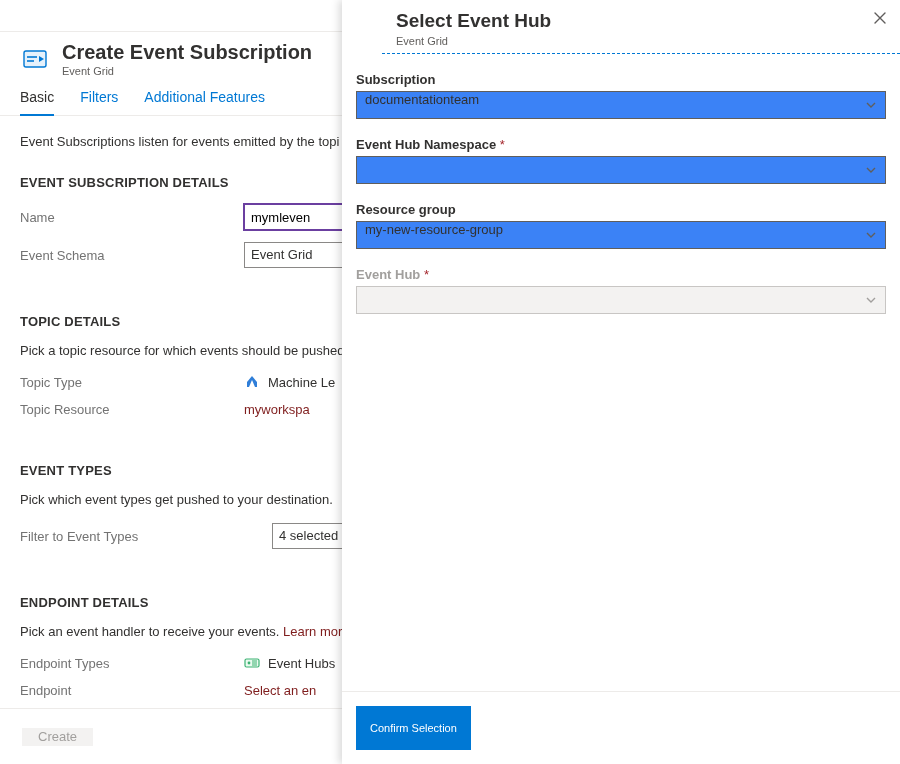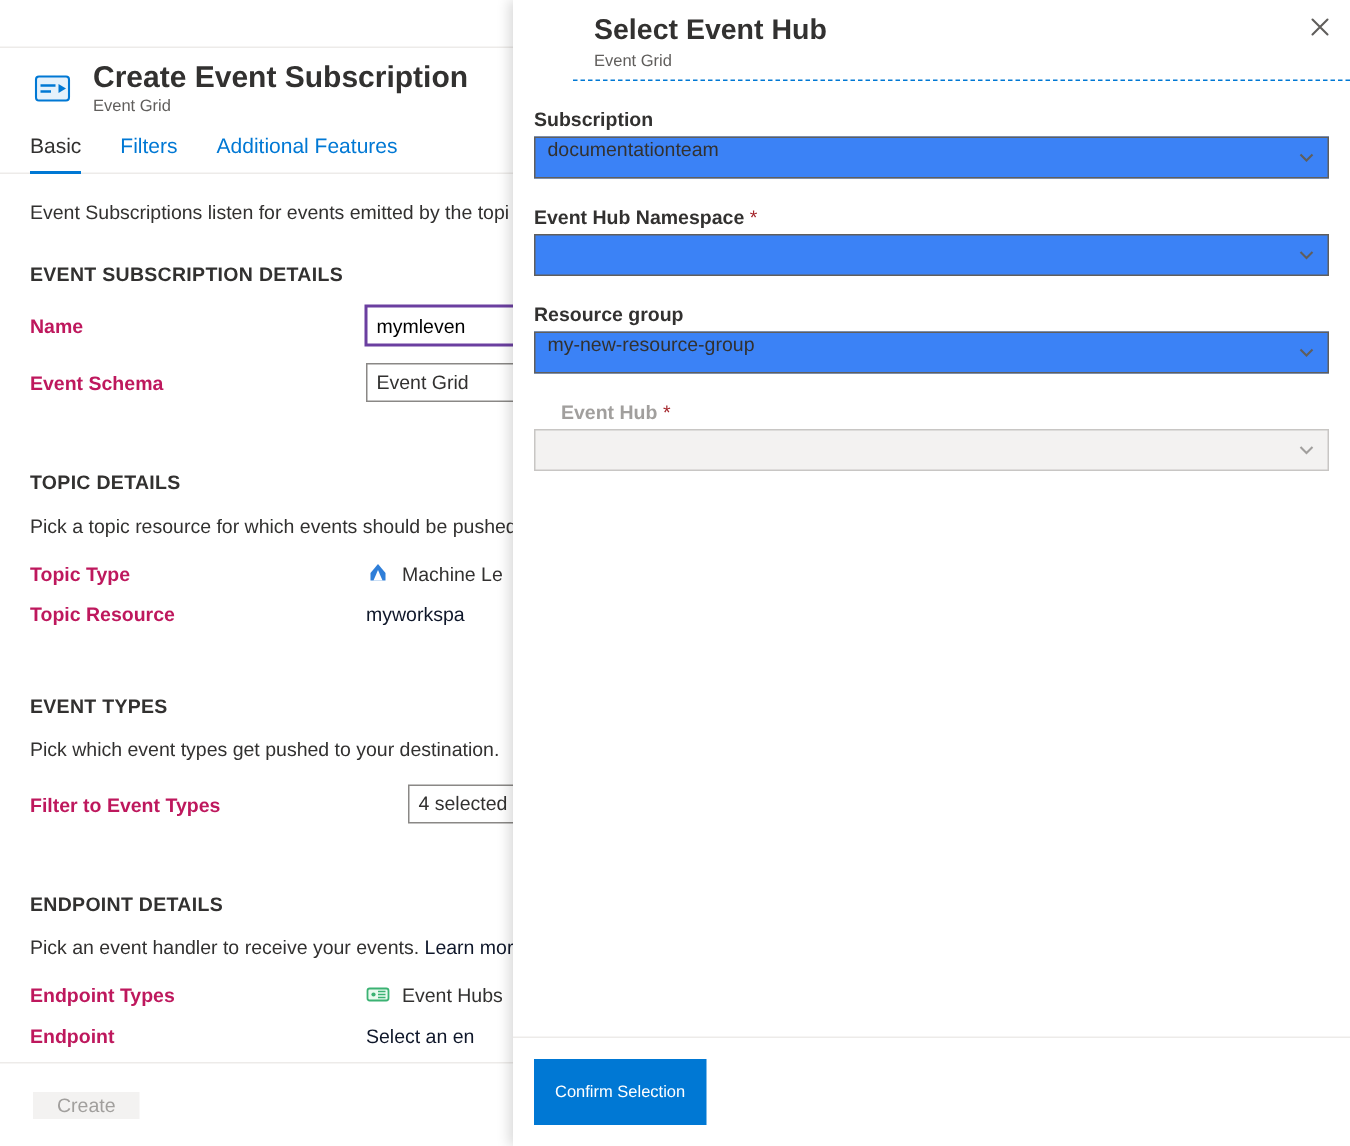--- a/index.html
+++ b/index.html
@@ -42,23 +42,23 @@
   }
   .content { padding: 18px 20px 0 20px; }
   .intro { font-size: 13px; margin-bottom: 26px; }
   .section-title {
     font-size: 13px; font-weight: 700; letter-spacing: 0.2px;
     margin-bottom: 14px;
   }
   .field-row {
     display: flex; align-items: center; margin-bottom: 12px;
   }
-  .field-label { width: 224px; font-size: 13px; color: #be185d; font-weight: bold; }
+  .field-label { width: 224px; font-size: 13px; color: #737373; }
   .pick-text { font-size: 13px; margin-bottom: 16px; }
-  .link { color: #0f172a; cursor: pointer; }
+  .link { color: #7f1d1d; cursor: pointer; }
   .ctrl-input {
     height: 26px; line-height: 24px;
     border: 1px solid #8a8886; padding: 0 6px; font-size: 13px;
     width: 300px; background: #fff;
   }
   .ctrl-input.focused { border-color: #6b3fa0; box-shadow: 0 0 0 1px #6b3fa0; }
   .ctrl-select {
     height: 26px; line-height: 24px;
     border: 1px solid #8a8886; padding: 0 6px; font-size: 13px;
     width: 300px; background: #fff;
@@ -92,21 +92,21 @@
     font-size: 19px; font-weight: 600; line-height: 26px;
   }
   .panel-header .sub { font-size: 11px; color: #605e5c; margin-top: 1px; }
   .panel-close {
     position: absolute; top: 8px; right: 10px; width: 20px; height: 20px;
     display: flex; align-items: center; justify-content: center;
     cursor: pointer; color: #605e5c;
   }
   .panel-body { padding: 18px 14px; flex: 1 1 auto; overflow: auto; }
   .p-label { font-size: 13px; font-weight: 600; margin-bottom: 4px; }
-  .p-label.disabled { color: #a19f9d; font-weight: 600; margin-left: 18px; }
+  .p-label.disabled { color: #a19f9d; font-weight: 600; }
   .req { color: #a4262c; font-weight: 400; }
   .p-select {
     width: 100%; height: 28px; border: 1px solid #605e5c;
     padding: 0 28px 0 8px; font-size: 13px; background: #3b82f6;
     position: relative;
   }
   .p-select .chev {
     position: absolute; right: 8px; top: 50%; transform: translateY(-50%);
     pointer-events: none;
   }

